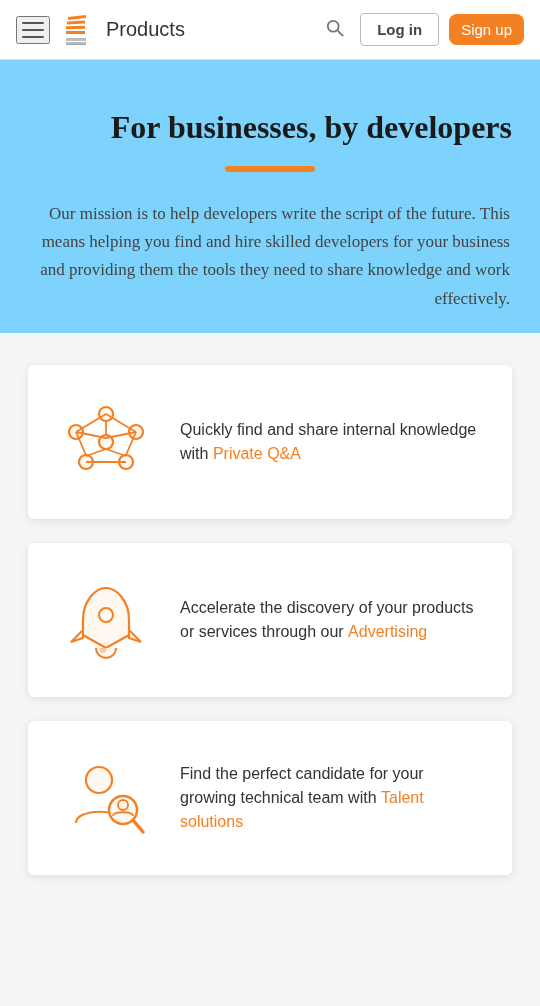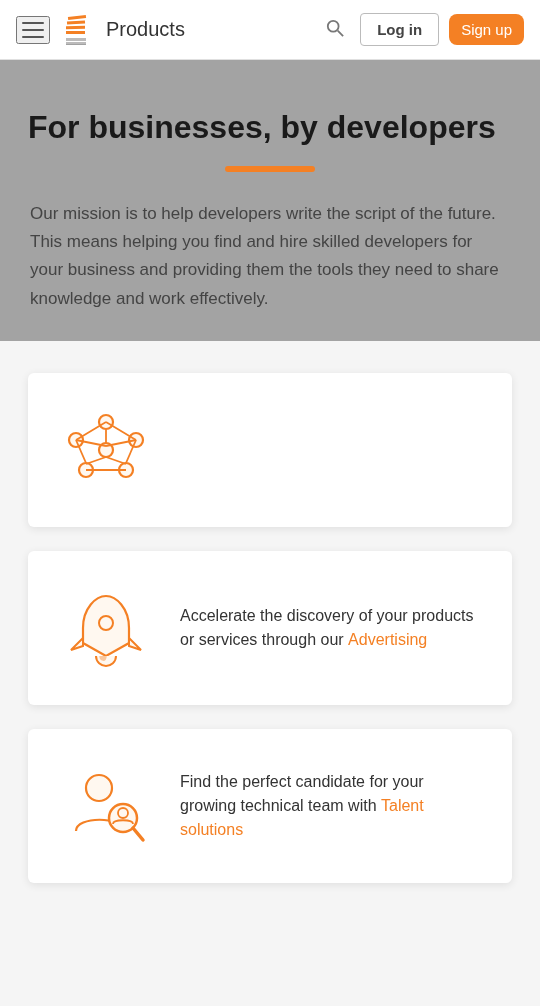--- a/index.html
+++ b/index.html
@@ -85,44 +85,45 @@
       color: #fff;
       padding: 7px 12px;
       border-radius: 8px;
       font-size: 15px;
       cursor: pointer;
       font-weight: 500;
     }
 
     
     .hero {
-      background: #a3a3a3;
+      background: #7dd3fc;
       padding: 48px 28px 20px;
-      text-align: left;
+      text-align: right;
+      font-family: Liberation Serif, serif;
     }
     .hero-title {
       font-size: 32px;
       font-weight: 700;
       color: #1a1a1a;
       line-height: 1.2;
       margin-bottom: 20px;
     }
     .hero-divider {
       width: 90px;
       height: 6px;
       background: #f48024;
       border-radius: 3px;
       margin: 0 auto 28px;
     }
     .hero-desc {
       font-size: 17px;
       color: #444;
       line-height: 1.65;
       max-width: 480px;
-      margin: 8px auto;
+      margin: 0 auto;
     }
 
     
     .cards-section {
       padding: 32px 28px 20px;
       display: flex;
       flex-direction: column;
       gap: 24px;
     }
     .card {
@@ -222,20 +223,23 @@
         <line x1="45" y1="12" x2="15" y2="30" stroke="#f48024" stroke-width="1.8"></line>
         <line x1="75" y1="30" x2="65" y2="53" stroke="#f48024" stroke-width="1.8"></line>
         <line x1="15" y1="30" x2="25" y2="53" stroke="#f48024" stroke-width="1.8"></line>
         <line x1="45" y1="47" x2="65" y2="54" stroke="#f48024" stroke-width="1.8"></line>
         <line x1="45" y1="47" x2="25" y2="54" stroke="#f48024" stroke-width="1.8"></line>
         <line x1="75" y1="30" x2="45" y2="36" stroke="#f48024" stroke-width="1.8"></line>
         <line x1="15" y1="30" x2="45" y2="36" stroke="#f48024" stroke-width="1.8"></line>
         <line x1="65" y1="60" x2="25" y2="60" stroke="#f48024" stroke-width="1.8"></line>
       </svg>
     </div>
+    <div class="card-text">
+      <span>Quickly find and share internal knowledge with </span><a class="card-link">Private Q&amp;A</a>
+    </div>
   </div>
 
   <div class="card">
     <div class="card-icon">
 
       <svg width="90" height="80" viewBox="0 0 90 80" fill="none" xmlns="http://www.w3.org/2000/svg">
 
         <path d="M45 8 C55 8 68 20 68 40 L68 55 L45 68 L22 55 L22 40 C22 20 35 8 45 8Z" stroke="#f48024" stroke-width="2.2" fill="#fff8f0"></path>
 
         <circle cx="45" cy="35" r="7" stroke="#f48024" stroke-width="2" fill="#fff8f0"></circle>

